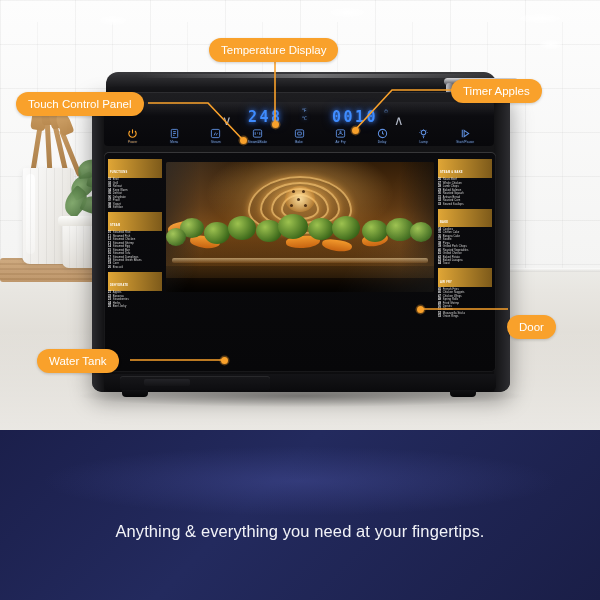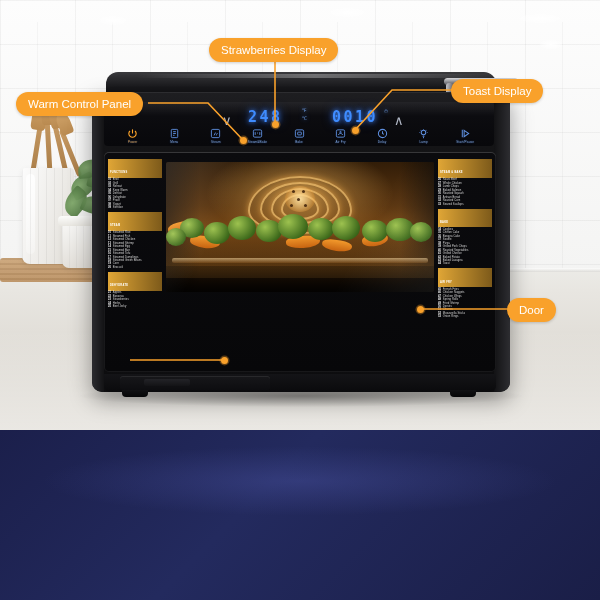--- a/index.html
+++ b/index.html
@@ -469,21 +469,23 @@
     <polyline points="508,309 420,309" fill="none" stroke="#f9a12b" stroke-width="1.6"></polyline>
     <polyline points="130,360 224,360" fill="none" stroke="#f9a12b" stroke-width="1.6"></polyline>
   </svg>
 
   <div class="dot" style="left:240px;top:137px;"></div>
   <div class="dot" style="left:272px;top:121px;"></div>
   <div class="dot" style="left:352px;top:127px;"></div>
   <div class="dot" style="left:417px;top:306px;"></div>
   <div class="dot" style="left:221px;top:357px;"></div>
 
-  <div class="pill" style="left:16px;top:92px;">Warm Control Panel</div>
-  <div class="pill" style="left:209px;top:38px;">Strawberries Display</div>
-  <div class="pill" style="left:451px;top:79px;">Toast Display</div>
-  <div class="pill" style="left:507px;top:298px;">Door</div>
+  <div class="pill" style="left:16px;top:92px;">Touch Control Panel</div>
+  <div class="pill" style="left:209px;top:38px;">Temperature Display</div>
+  <div class="pill" style="left:451px;top:79px;">Timer Apples</div>
+  <div class="pill" style="left:507px;top:315px;">Door</div>
+  <div class="pill" style="left:37px;top:349px;">Water Tank</div>
 
   <div class="banner"></div>
   <div class="banner-glow"></div>
+  <div class="subline">Anything &amp; everything you need at your fingertips.</div>
 
 </div>
 
 </body></html>

